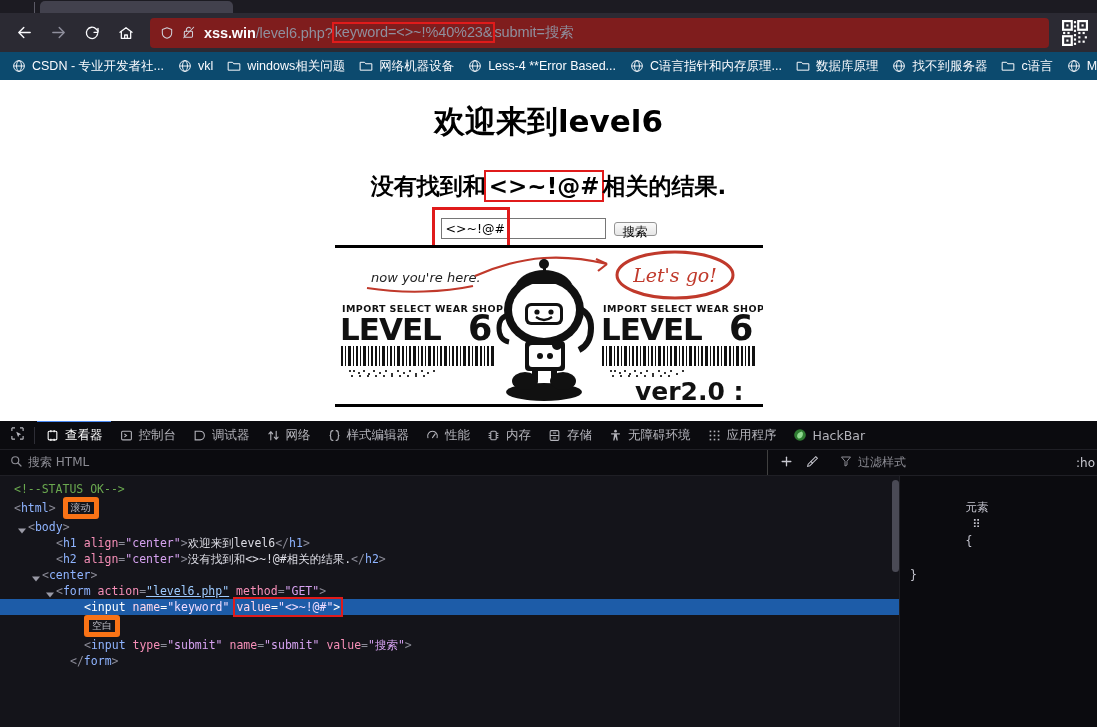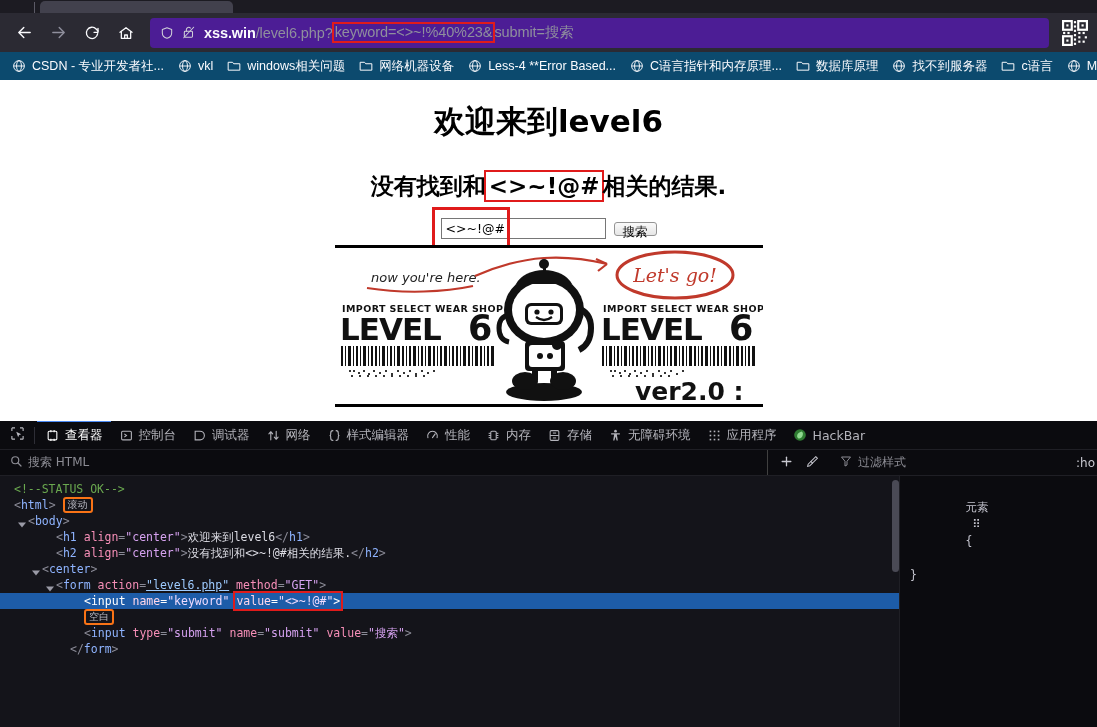--- a/index.html
+++ b/index.html
@@ -29,21 +29,21 @@
   }
   .navbtn {
     width: 32px; height: 32px; border-radius: 4px;
     display: flex; align-items: center; justify-content: center;
     color: #fbfbfe;
   }
   .navbtn.disabled { color: #8f8f9d; }
   .navbtn svg { display: block; }
 
   .urlbar {
-    flex: 1; height: 30px; background: #4c1d95; border-radius: 4px;
+    flex: 1; height: 30px; background: #7f1d1d; border-radius: 4px;
     display: flex; align-items: center; padding: 0 10px; gap: 8px;
     margin: 0 6px; position: relative;
   }
   .urlbar .ico { color: #cfcfd8; display: flex; align-items: center; }
   .urltext {
     font-size: 14.5px; color: #8f8f9d; white-space: nowrap;
     letter-spacing: -0.1px; position: relative; display: flex; align-items: center;
   }
   .urltext .host { color: #fbfbfe; font-weight: 600; }
   .urltext .hl {
@@ -165,21 +165,21 @@
   .cm { color: #6aa84f; font-style: normal; }
   .doc { color: #9e9eac; font-style: italic; }
   .txt { color: #dcdce4; }
   .sel .tw, .sel .tp, .sel .at, .sel .av, .sel .txt { color: #ffffff; }
   .sel .at { color: #ffd7ea; }
   .sel .av { color: #f0dcff; }
   .twisty {
     position: absolute; left: 2px; top: 4px; width: 8px; height: 8px; color: #9a9aa6;
   }
   .badge {
-    display: inline-block; border: 2px solid #f97316; border-radius: 3px;
+    display: inline-block; border: 5px solid #f97316; border-radius: 3px;
     font-size: 10px; padding: 0 3px; color: #b9b9c2; line-height: 12px;
     font-family: "DejaVu Sans", sans-serif; vertical-align: 1px;
   }
   .hlbox {
     outline: 2px solid #e01b1b; display: inline-block; padding: 0 1px; margin: 0 -1px;
   }
   .mk-scrollbar {
     position: absolute; right: 0; top: 4px; width: 7px; height: 92px;
     background: #4a4a55; border-radius: 4px;
   }

